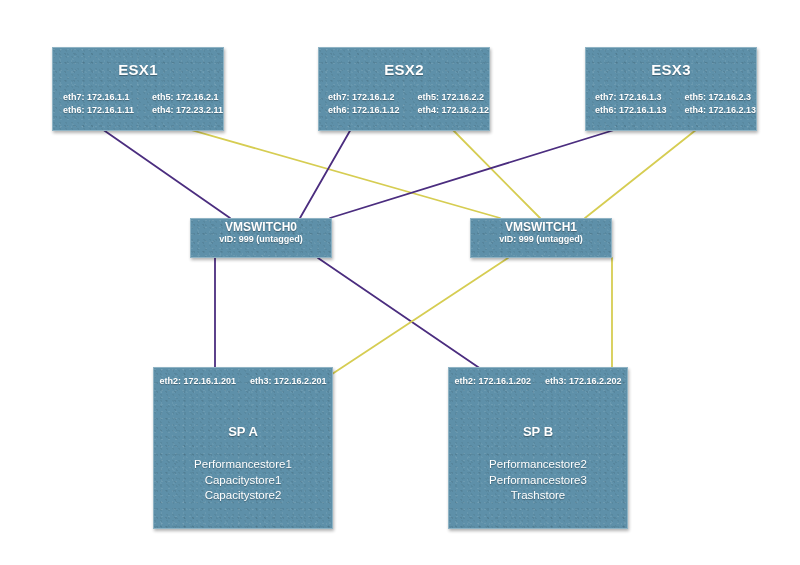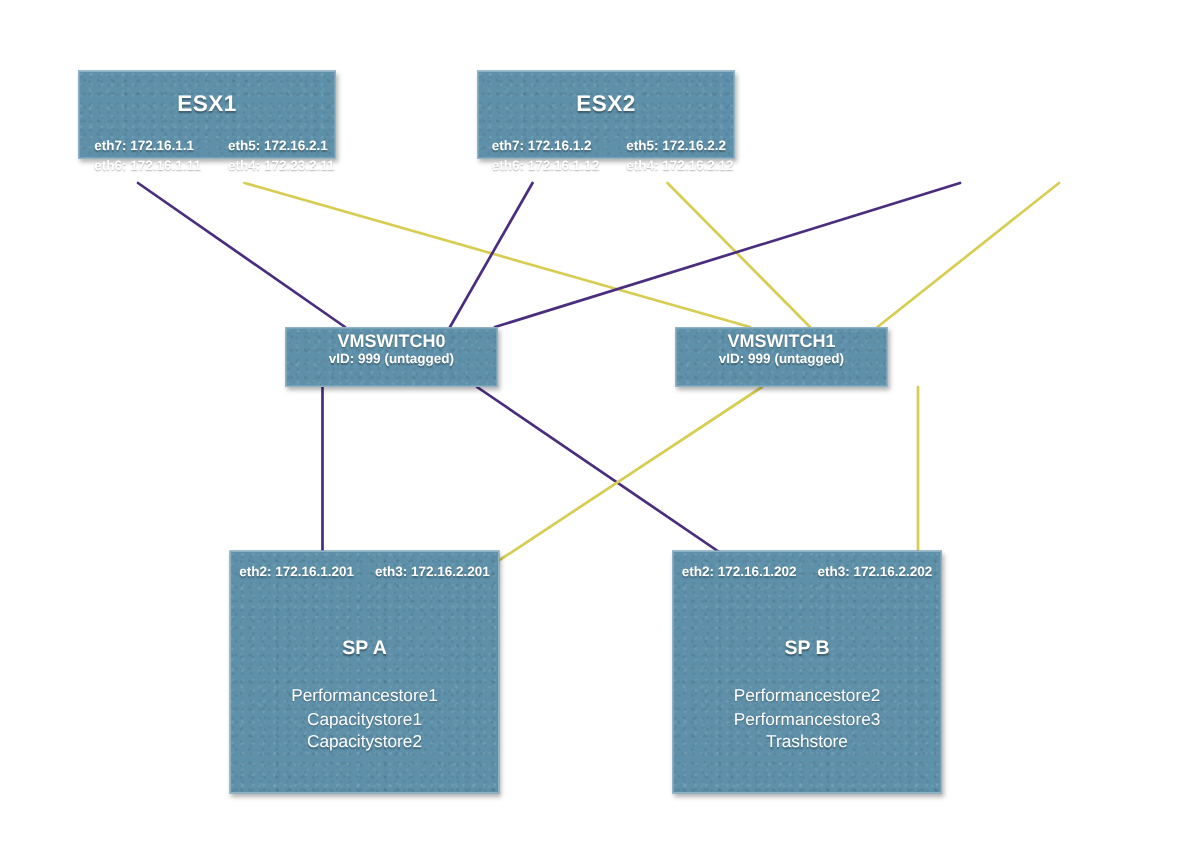--- a/index.html
+++ b/index.html
@@ -65,21 +65,21 @@
     line-height: 1.45;
     font-weight: bold;
     text-shadow: 0 1px 1px rgba(0,0,0,0.3);
     white-space: nowrap;
   }
   .nic-col { text-align: left; }
 
   
   .host {
     width: 172px;
-    height: 59px;
+    height: 84px;
     padding-top: 14px;
   }
   .host .nic-grid { margin-top: 14px; justify-content: flex-end; }
 
   
   .switch {
     width: 142px;
     height: 40px;
     padding-top: 2px;
   }
@@ -156,27 +156,40 @@
         <div>eth7: 172.16.1.2</div>
         <div>eth6: 172.16.1.12</div>
       </div>
       <div class="nic-col">
         <div>eth5: 172.16.2.2</div>
         <div>eth4: 172.16.2.12</div>
       </div>
     </div>
   </div>
 
+  <div class="node host" style="left:585px; top:47px;">
+    <div class="host-title">ESX3</div>
+    <div class="nic-grid">
+      <div class="nic-col">
+        <div>eth7: 172.16.1.3</div>
+        <div>eth6: 172.16.1.13</div>
+      </div>
+      <div class="nic-col">
+        <div>eth5: 172.16.2.3</div>
+        <div>eth4: 172.16.2.13</div>
+      </div>
+    </div>
+  </div>
 
   <div class="node switch" style="left:190px; top:218px;">
     <div class="switch-title">VMSWITCH0</div>
     <div class="switch-sub">vID: 999 (untagged)</div>
   </div>
 
-  <div class="node switch" style="left:450px; top:218px;">
+  <div class="node switch" style="left:470px; top:218px;">
     <div class="switch-title">VMSWITCH1</div>
     <div class="switch-sub">vID: 999 (untagged)</div>
   </div>
 
   <div class="node sp" style="left:153px; top:367px;">
     <div class="nic-grid">
       <div class="nic-col">
         <div>eth2: 172.16.1.201</div>
       </div>
       <div class="nic-col">

